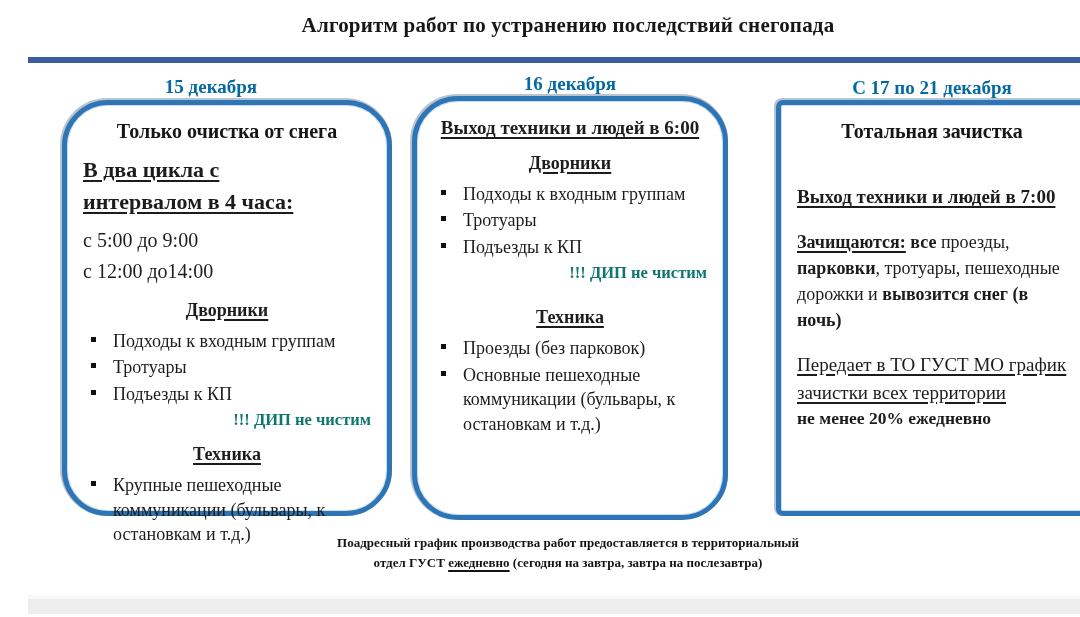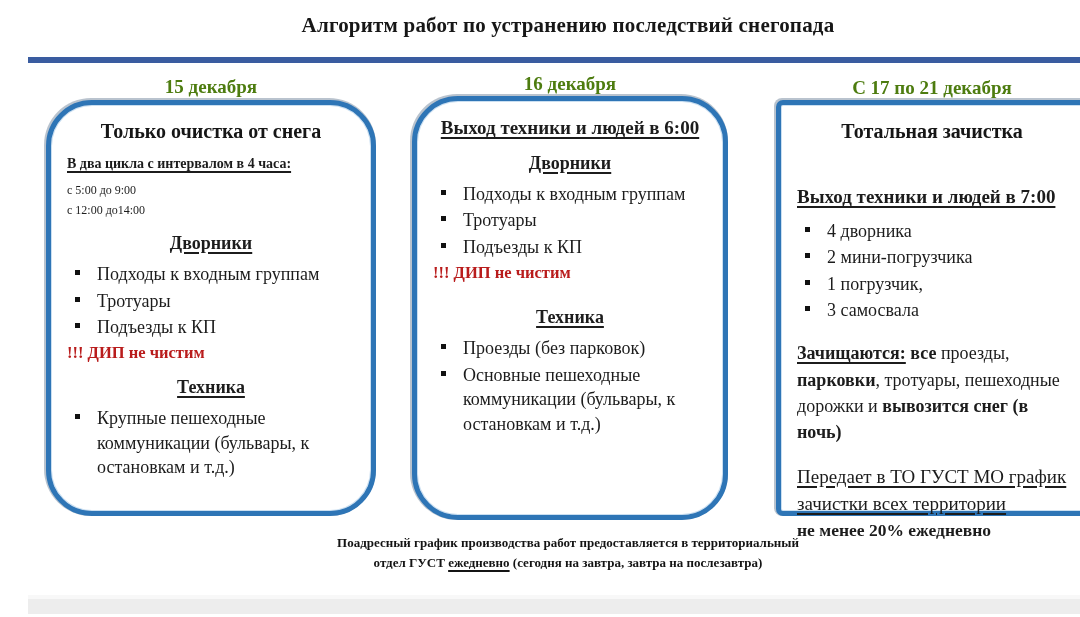--- a/index.html
+++ b/index.html
@@ -6,51 +6,51 @@
   .slide {
     position:relative; width:1080px; height:614px; background:#ffffff;
     font-family:Liberation Serif, serif; color:#1c1c1c; overflow:hidden;margin-left:28px;
   }
   .slide-title {
     position:absolute; top:13px; left:0; width:100%;
     text-align:center; font-size:21px; font-weight:bold; letter-spacing:.2px; color:#171717;
   }
   .top-divider { position:absolute; top:57px; left:0; width:100%; height:6px; background:#3a5ca0; }
 
-  .date-label { position:absolute; text-align:center; font-weight:bold; font-size:19px; color:#4d7c0f; }
+  .date-label { position:absolute; text-align:center; font-weight:bold; font-size:19px; color:#0369a1; }
   .date-1 { left:18px;  width:330px; top:76px; }
   .date-2 { left:384px; width:316px; top:73px; }
   .date-3 { left:748px; width:312px; top:77px; }
 
   .box {
     position:absolute; box-sizing:border-box;
     border:5px solid #2e75b6; border-radius:46px;
     padding:8px 16px 8px 16px; background:#fff;
     box-shadow:-1px -1px 0 1px rgba(23,55,94,.30), inset 0 0 0 1px rgba(189,215,238,.8);
   }
-  .box-1 { left:18px;  top:100px; width:330px; height:416px; }
+  .box-1 { left:34px;  top:100px; width:330px; height:416px; }
   .box-2 { left:384px; top:96px;  width:316px; height:424px; }
   .box-3 { left:748px; top:100px; width:312px; height:416px;border-radius:7px; }
 
   .box-title { text-align:center; font-size:20px; font-weight:bold; margin:6px 0 4px; line-height:1.25; color:#161616; }
 
   .u  { text-decoration:underline; text-decoration-thickness:2px; text-underline-offset:3px; }
   .b  { font-weight:bold; }
 
-  .cycle-heading { font-size:14px; font-weight:bold; margin:10px 0 8px; max-width:252px; line-height:1.45; }
-  .time-line { font-size:12px; margin:2px 0; line-height:1.45; }
+  .cycle-heading { font-size:22px; font-weight:bold; margin:10px 0 8px; max-width:252px; line-height:1.45; }
+  .time-line { font-size:20px; margin:2px 0; line-height:1.45; }
 
   .sub-heading { text-align:center; font-size:18px; font-weight:bold; margin:14px 0 8px; }
   .start-time  { font-size:19px; font-weight:bold; margin:14px 0 8px; line-height:1.4; }
 
   ul.sq { list-style:none; margin:4px 0 0; padding:0; }
   ul.sq li { position:relative; padding-left:30px; font-size:18px; line-height:1.36; margin:2px 0; }
   ul.sq li::before { content:""; position:absolute; left:8px; top:8px; width:5px; height:5px; background:#111; }
 
-  .alert { color:#b91c1c; font-weight:bold; text-align:left; font-size:16.5px; margin:4px 0 2px; }
+  .alert { color:#0f766e; font-weight:bold; text-align:right; font-size:16.5px; margin:4px 0 2px; }
 
   .teams-heading { font-size:20px; font-weight:bold; margin:16px 0 4px; }
   .cleanup-par { font-size:18px; line-height:1.45; margin:18px 0 0; }
   .report-par  { font-size:19px; line-height:1.45; margin:18px 0 0; }
   .report-bold { font-size:17.5px; font-weight:bold; margin:2px 0 0; }
 
   .footer-text { position:absolute; top:533px; left:70px; right:70px; text-align:center; font-weight:bold; font-size:13px; line-height:1.5; color:#141414; }
   .page-number { position:absolute; right:13px; top:568px; font-size:15px; color:#9a9a9a; }
 
   .bottom-strip-light { position:absolute; bottom:15px; left:0; width:100%; height:4px; background:#f8f8f8; }
@@ -98,26 +98,20 @@
     <div class="sub-heading" style="margin-top:24px;"><span class="u">Техника</span></div>
     <ul class="sq">
       <li>Проезды (без парковок)</li>
       <li>Основные пешеходные коммуникации (бульвары, к остановкам и т.д.)</li>
     </ul>
   </div>
 
   <div class="box box-3">
     <div class="box-title">Тотальная зачистка</div>
     <div class="start-time" style="margin-top:40px;"><span class="u">Выход техники и людей в 7:00</span></div>
-    <ul class="sq">
-      <li>4 дворника</li>
-      <li>2 мини-погрузчика</li>
-      <li>1 погрузчик,</li>
-      <li>3 самосвала</li>
-    </ul>
     <p class="cleanup-par"><span class="b u">Зачищаются:</span><span class="b"> все</span><span> проезды, </span><span class="b">парковки</span><span>, тротуары, пешеходные дорожки и </span><span class="b">вывозится снег (в ночь)</span></p>
     <p class="report-par"><span class="u">Передает в ТО ГУСТ МО график зачистки всех территории</span></p>
     <p class="report-bold">не менее 20% ежедневно</p>
   </div>
 
   <div class="footer-text">
     <span>Поадресный график производства работ предоставляется в территориальный</span><br>
     <span>отдел ГУСТ </span><span class="u">ежедневно</span><span> (сегодня на завтра, завтра на послезавтра)</span>
   </div>
 

